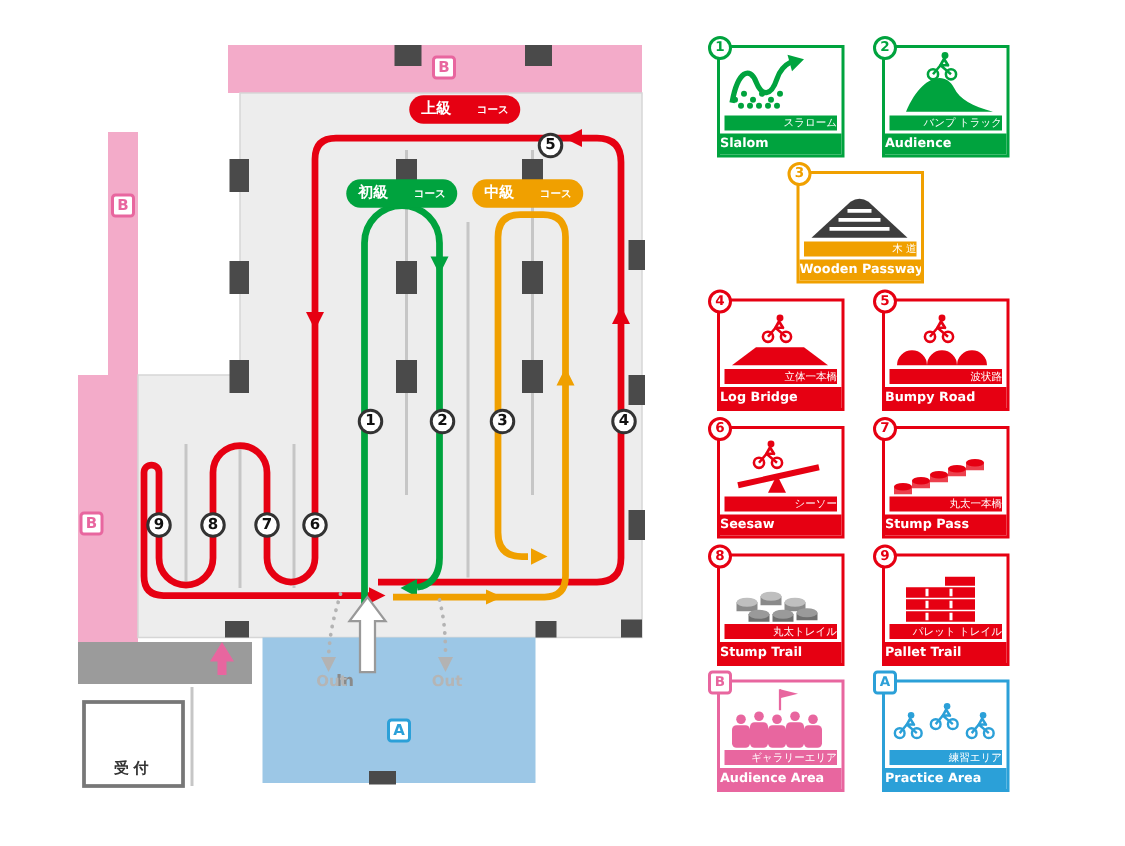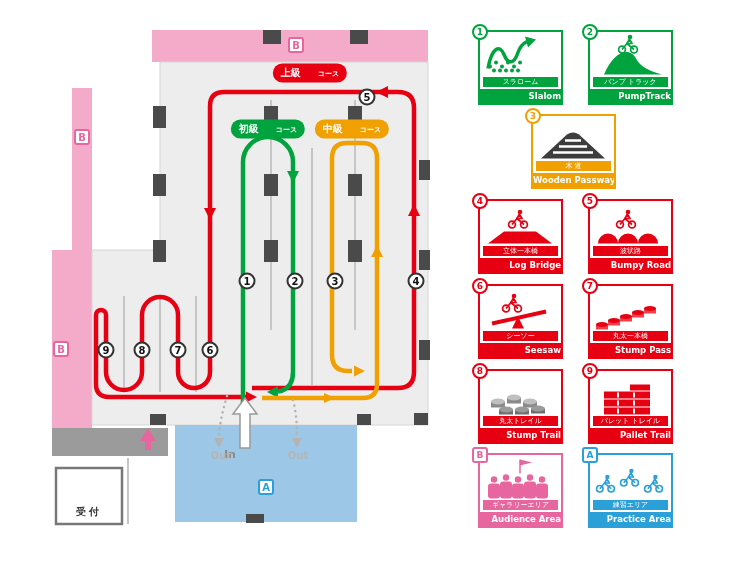--- a/index.html
+++ b/index.html
@@ -31,23 +31,23 @@
   .io.out{color:#b5b5b5;font-size:10px;}
   .recep-label{position:absolute;transform:translate(-50%,-50%);font-size:10px;font-weight:bold;
                color:#333;letter-spacing:3px;z-index:6;white-space:nowrap;}
 
   
   .card{position:absolute;width:85px;height:75px;background:#fff;border:2px solid var(--c);
         box-sizing:border-box;display:flex;flex-direction:column;z-index:4;}
   .card .illus{flex:1;overflow:hidden;position:relative;color:var(--c);}
   .card .illus svg{display:block;width:100%;height:100%;}
   .card .jp{margin:0 3px 2px;background:var(--c);color:#fff;font-size:7px;line-height:10px;height:10px;
-            text-align:center;white-space:nowrap;overflow:hidden;}
+            text-align:right;white-space:nowrap;overflow:hidden;}
   .card .en{background:var(--c);color:#fff;font-weight:bold;font-size:8.5px;line-height:14px;height:14px;
-            text-align:right;white-space:nowrap;overflow:hidden;}
+            text-align:left;white-space:nowrap;overflow:hidden;}
   .card .badge{position:absolute;left:-8px;top:-8px;width:16px;height:16px;border-radius:50%;background:#fff;
                border:2px solid var(--c);color:var(--c);font-size:9px;font-weight:bold;display:flex;
                align-items:center;justify-content:center;box-sizing:border-box;z-index:2;}
   .card.sq .badge{border-radius:3px;}
   .card.green{--c:#00a33e;} .card.yellow{--c:#f0a000;} .card.red{--c:#e60012;}
   .card.pink{--c:#e8669f;} .card.blue{--c:#2ba0d8;}
 </style>
 </head>
 <body>
 
@@ -209,21 +209,21 @@
 
   <div class="card green" style="left:588px;top:30px">
     <div class="badge">2</div>
     <div class="illus">
       <svg viewBox="0 0 81 44">
         <path d="M14,42 C24,18 40,14 46,26 C50,34 58,38 72,42 Z" fill="currentColor"></path>
         <use href="#cyclist" x="28" y="2"></use>
       </svg>
     </div>
     <div class="jp">バンプ トラック</div>
-    <div class="en">PumpTrack</div>
+    <div class="en">Audience</div>
   </div>
 
   <div class="card yellow" style="left:531px;top:114px">
     <div class="badge">3</div>
     <div class="illus">
       <svg viewBox="0 0 81 44">
         <path d="M8,42 L34,18 Q40,14 46,18 L72,42 Z" fill="#3d3d3d"></path>
         <path d="M20,36 H60 M26,30 H54 M32,24 H48" stroke="#fff" stroke-width="2.5" fill="none"></path>
       </svg>
     </div>

